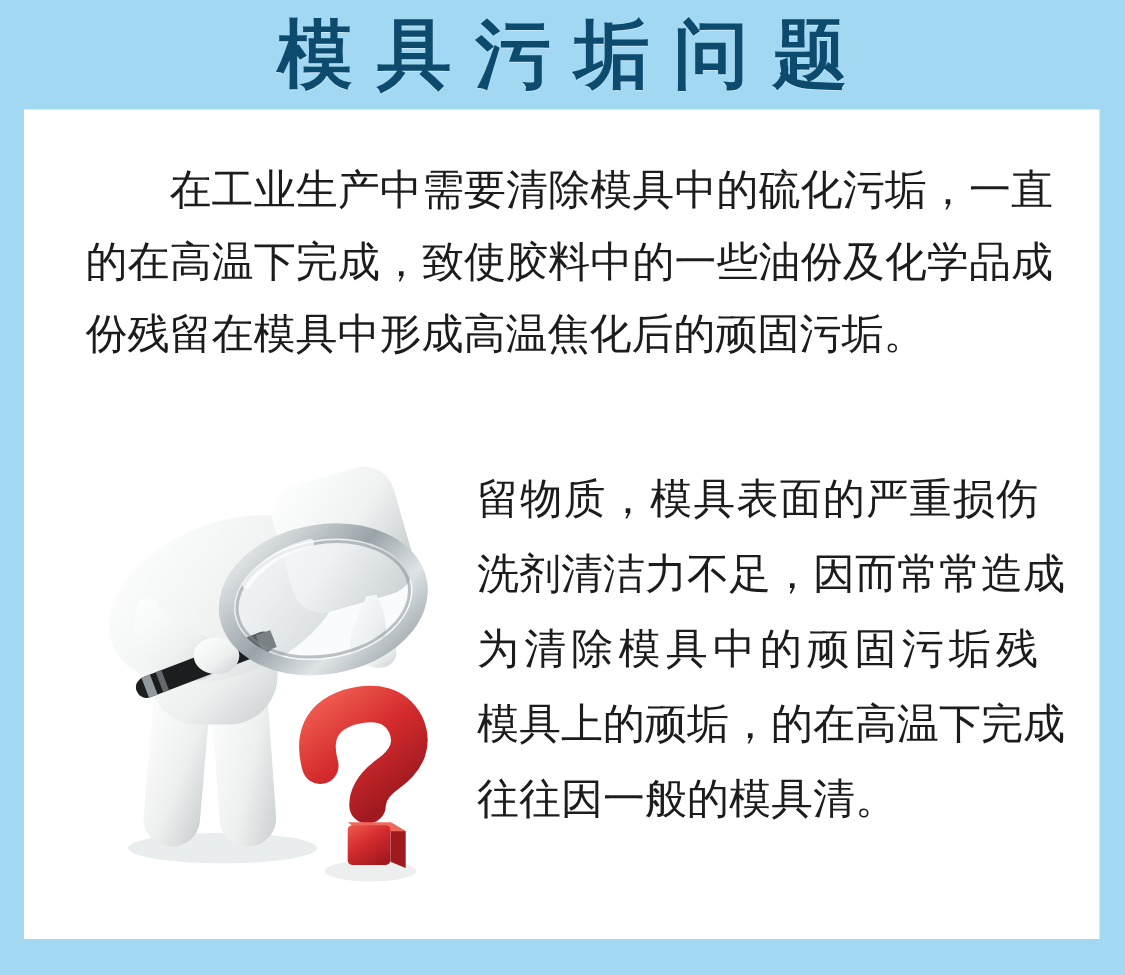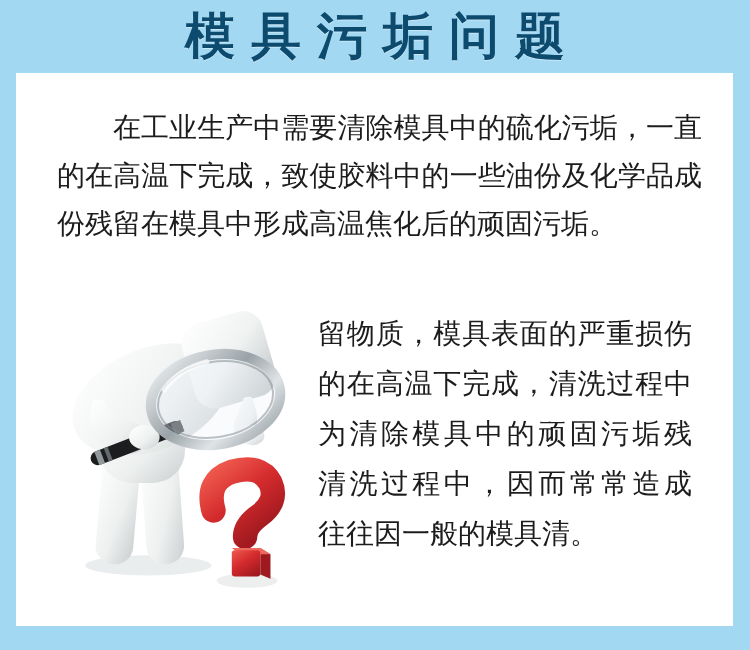--- a/index.html
+++ b/index.html
@@ -134,20 +134,20 @@
           <path d="M168 197 Q 160 168 186 159 Q 214 151 224 170 Q 232 188 213 202 Q 199 212 199 223" fill="none" stroke="url(#redGrad)" stroke-width="24" stroke-linecap="round"></path>
           <polygon points="214,234 224,240 224,264 214,260" fill="#9e1a1f"></polygon>
           <polygon points="186,234 214,234 224,240 194,240" fill="#ef6a5e"></polygon>
           <rect x="186" y="236" width="28" height="26" rx="3" fill="url(#redGrad)"></rect>
         </g>
       </svg>
     </div>
 
     <div class="para para2">
       <span class="ln">留物质，模具表面的严重损伤</span>
-      <span class="ln">的在高温下完成，清洗过程中</span>
+      <span class="ln">洗剂清洁力不足，因而常常造成</span>
       <span class="ln">为清除模具中的顽固污垢残</span>
-      <span class="ln">清洗过程中，因而常常造成</span>
+      <span class="ln">模具上的顽垢，的在高温下完成</span>
       <span class="ln last">往往因一般的模具清。</span>
     </div>
 
   </div>
 </div>
 
 </body></html>

